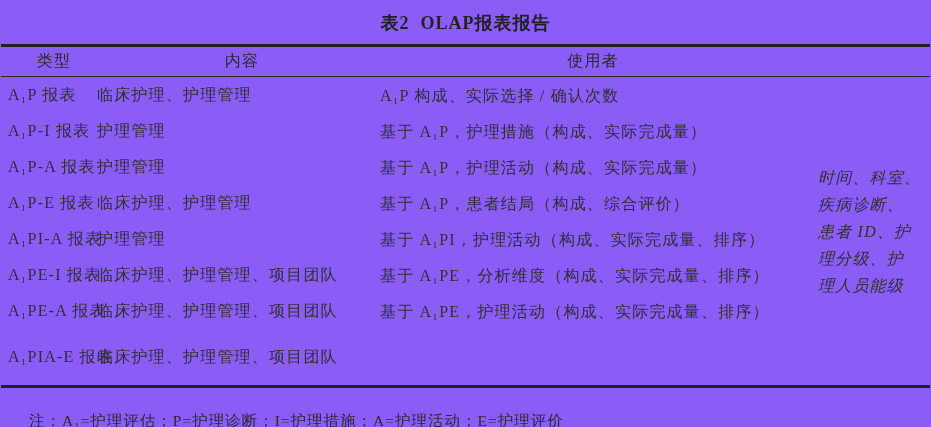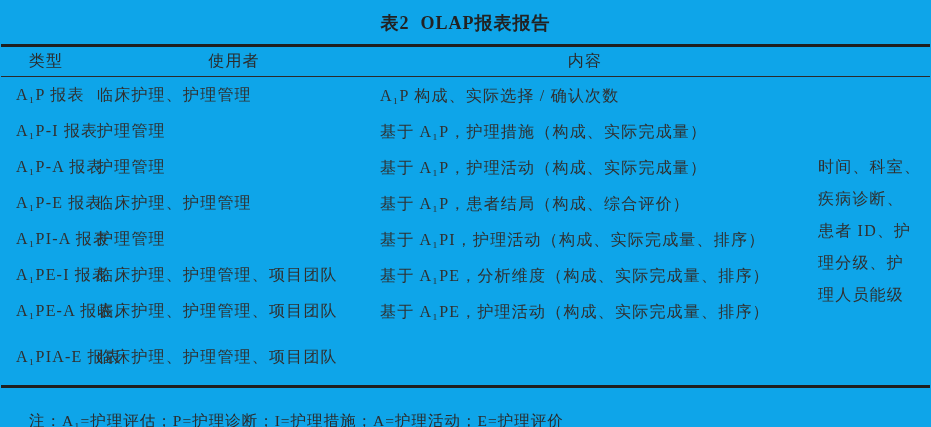--- a/index.html
+++ b/index.html
@@ -1,21 +1,21 @@
 <!DOCTYPE html>
 <html><head>
 <meta charset="utf-8">
 <style>
   * { margin: 0; padding: 0; box-sizing: border-box; }
   html, body { background: #ffffff; }
   .page {
     position: relative;
     width: 931px;
     height: 427px;
-    background: #0ea5e9;
+    background: #8b5cf6;
     font-family: "Liberation Serif", "DejaVu Serif", serif;
     color: #2e2e2e;
     overflow: hidden;
   }
   .title {
     padding-top: 11px;
     height: 44px;
     text-align: center;
     font-weight: bold;
     font-size: 18px;
@@ -32,63 +32,64 @@
     height: 0;
     border-top: 1.5px solid #2a2a2a;
     margin: 0 1px;
   }
   .hdr-grid, .body-grid {
     display: grid;
     grid-template-columns: 92px 284px 418px 1fr;
     letter-spacing: 1.2px;
     font-size: 16px;
   }
-  .hdr-grid { height: 29px; align-items: center; }
+  .hdr-grid { height: 29px; align-items: center; margin-left: 8px; }
   .hdr-cell { text-align: center; color: #2b2b2b; }
   .body-grid {
     grid-template-rows: repeat(7, 36px) 56px;
   }
   .cell {
     display: flex;
     align-items: center;
     white-space: nowrap;
     color: #303030;
   }
-  .c1 { padding-left: 16px; }
+  .c1 { padding-left: 8px; }
   .c2 { padding-left: 5px; }
   .c3 { padding-left: 4px; white-space: pre-line; line-height: 23px; }
   .dim-cell {
     grid-column: 4 / 5;
     grid-row: 1 / 9;
     align-self: center;
     padding-left: 24px;
     white-space: pre-line;
-    line-height: 32px;
+    line-height: 27px;
     color: #303030;
+    font-style: italic;
   }
   .note {
     padding: 23px 0 0 29px;
     font-size: 15.5px;
     letter-spacing: 1px;
     color: #2b2b2b;
   }
 </style>
 </head>
 <body>
 
 <div class="page">
 
   <div class="title">表2  OLAP报表报告</div>
 
   <div class="rule-thick"></div>
 
   <div class="hdr-grid">
     <div class="hdr-cell">类型</div>
+    <div class="hdr-cell">内容</div>
     <div class="hdr-cell">使用者</div>
-    <div class="hdr-cell">内容</div>
   </div>
 
   <div class="rule-thin"></div>
 
   <div class="body-grid">
 
     <div class="dim-cell">时间、科室、
 疾病诊断、
 患者 ID、护
 理分级、护

